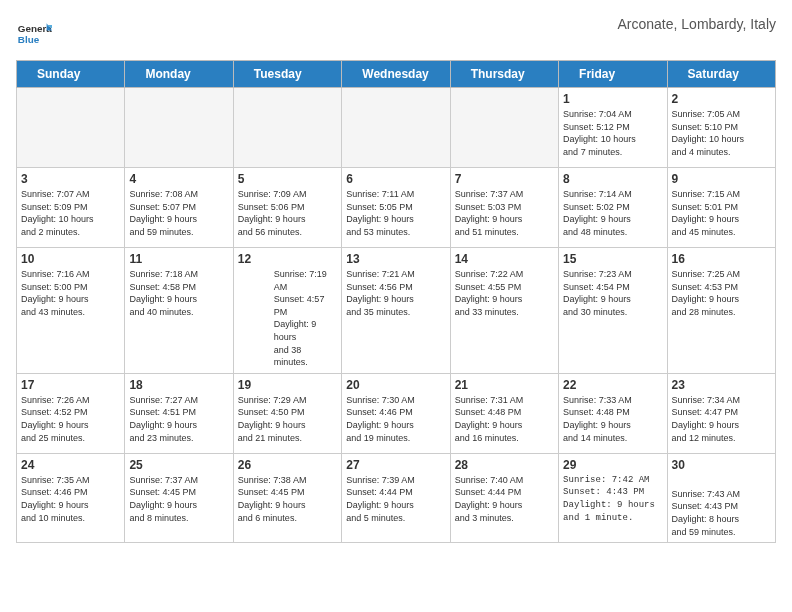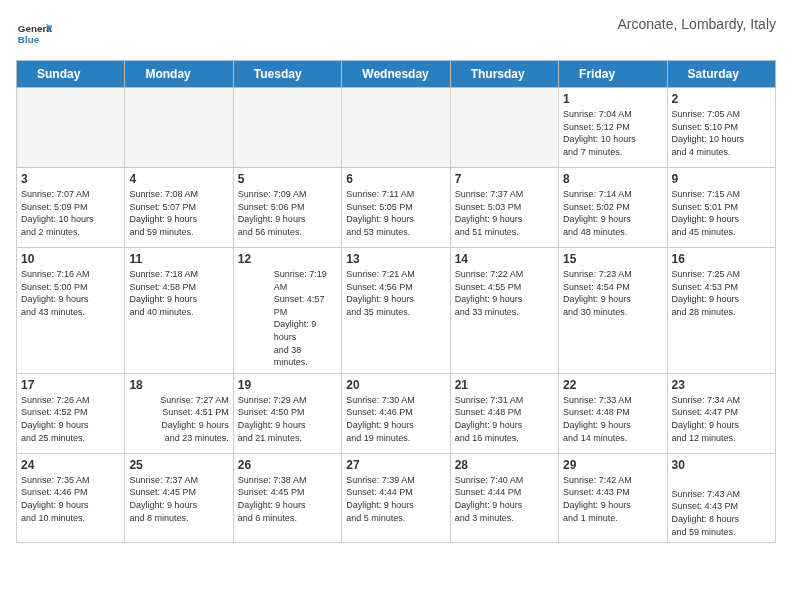--- a/index.html
+++ b/index.html
@@ -231,21 +231,21 @@
       <tr>
         <td>
           <span class="day-num">17</span>
           <div class="day-info" style="white-space: pre-line;">Sunrise: 7:26 AM
 Sunset: 4:52 PM
 Daylight: 9 hours
 and 25 minutes.</div>
         </td>
         <td>
           <span class="day-num">18</span>
-          <div class="day-info" style="white-space: pre-line; text-align: right;">Sunrise: 7:27 AM
+          <div class="day-info" style="white-space: pre-line;">Sunrise: 7:27 AM
 Sunset: 4:51 PM
 Daylight: 9 hours
 and 23 minutes.</div>
         </td>
         <td>
           <span class="day-num">19</span>
           <div class="day-info" style="white-space: pre-line;">Sunrise: 7:29 AM
 Sunset: 4:50 PM
 Daylight: 9 hours
 and 21 minutes.</div>
@@ -310,21 +310,21 @@
         </td>
         <td>
           <span class="day-num">28</span>
           <div class="day-info" style="white-space: pre-line;">Sunrise: 7:40 AM
 Sunset: 4:44 PM
 Daylight: 9 hours
 and 3 minutes.</div>
         </td>
         <td>
           <span class="day-num">29</span>
-          <div class="day-info" style="white-space: pre-line;">Sunrise: 7:42 AM
+          <div class="day-info" style="white-space: pre-line; font-family: Liberation Mono, monospace;">Sunrise: 7:42 AM
 Sunset: 4:43 PM
 Daylight: 9 hours
 and 1 minute.</div>
         </td>
         <td>
           <span class="day-num">30</span>
           <div class="day-info" style="white-space: pre-line; margin-top: 16px;">Sunrise: 7:43 AM
 Sunset: 4:43 PM
 Daylight: 8 hours
 and 59 minutes.</div>

